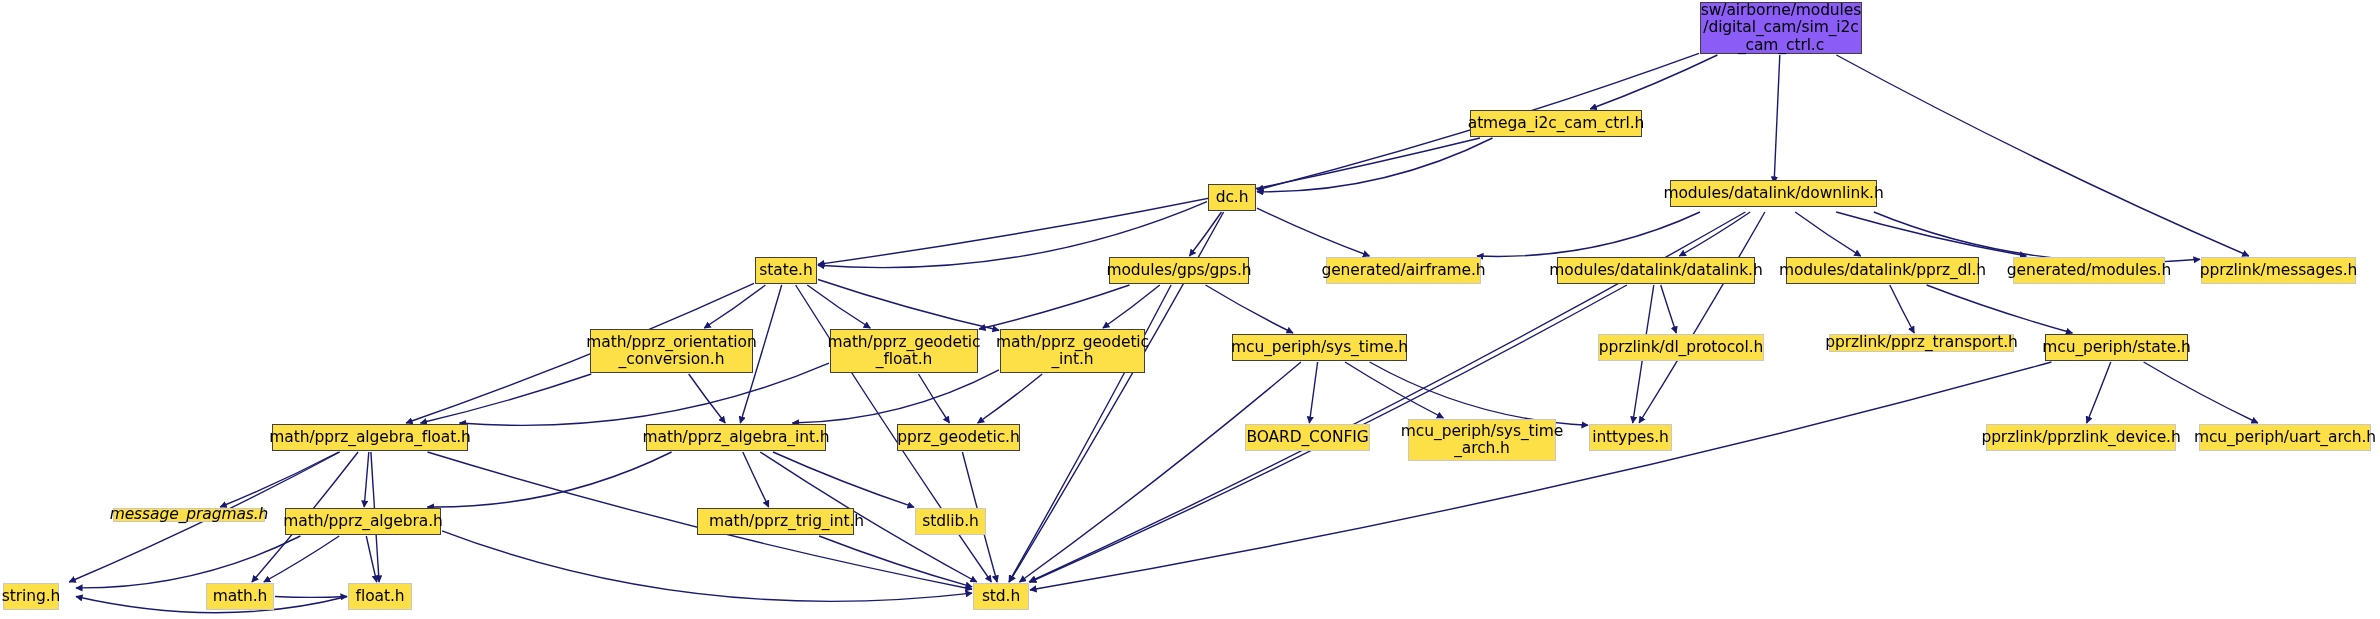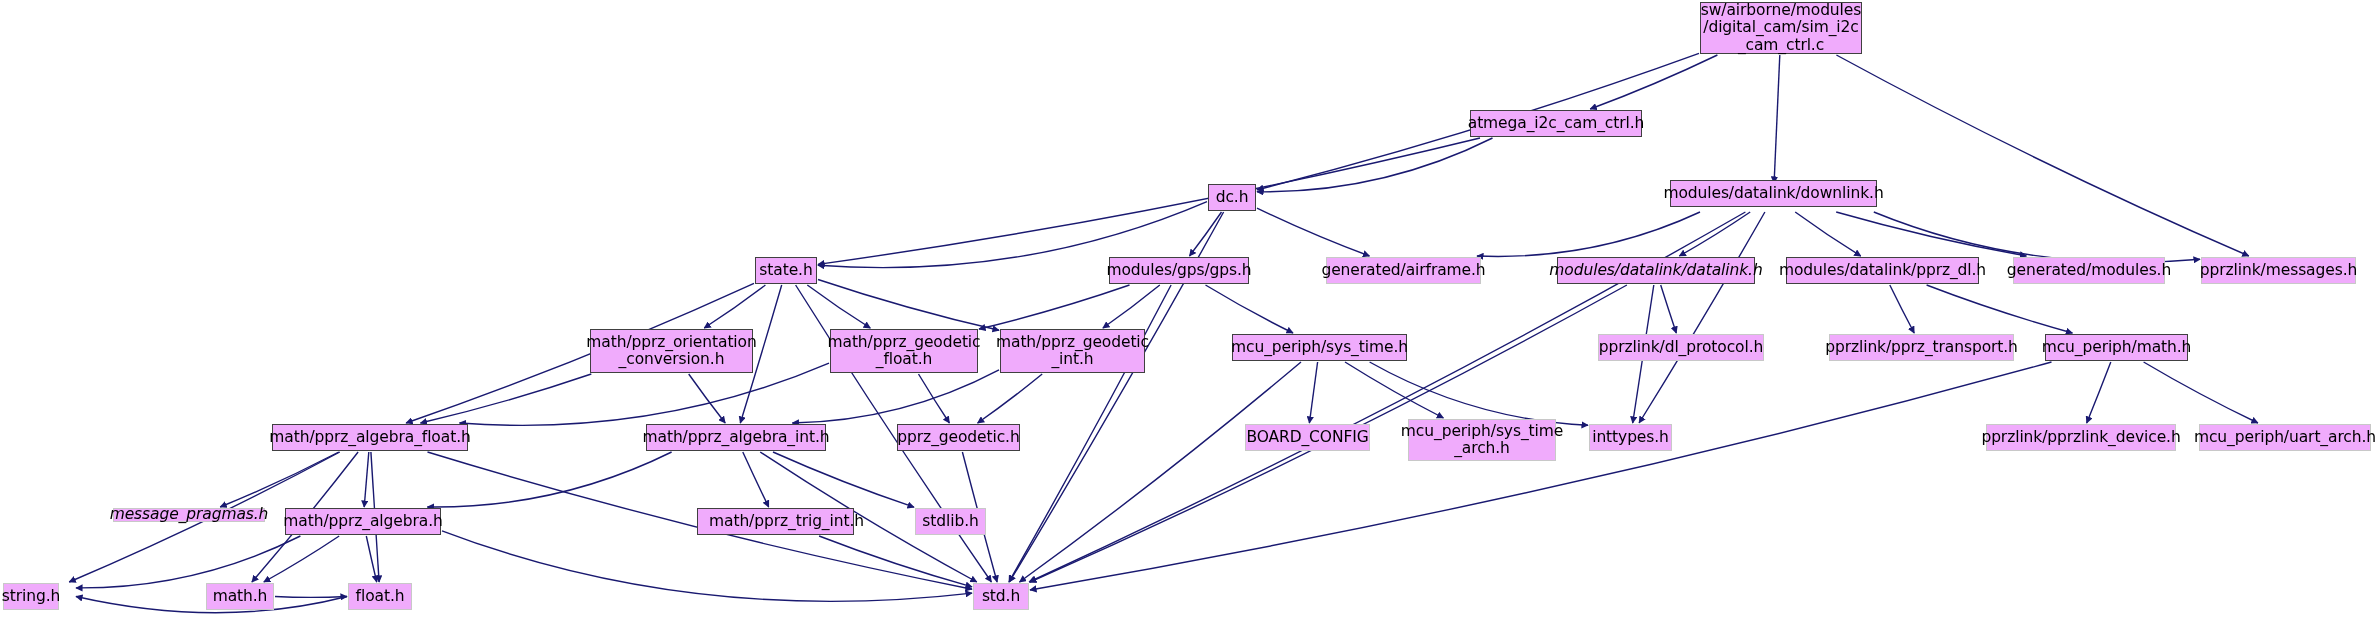--- a/index.html
+++ b/index.html
@@ -9,31 +9,31 @@
     background:#ffffff;
     font-family:"DejaVu Sans","Liberation Sans",sans-serif;
     overflow:hidden;
   }
   #edges{position:absolute;left:0;top:0;width:2380px;height:619px;}
   .node{
     position:absolute;
     box-sizing:border-box;
     display:flex;align-items:center;justify-content:center;
     text-align:center;
-    background:#f0abfc;
+    background:#fde047;
     border:1px solid #c8c8c8;
     color:#000000;
     font-size:15.5px;
     line-height:1.12;
     white-space:pre-line;
     letter-spacing:-0.1px;
     padding:0 5px;
   }
   .node.solid{border:1.6px solid #404040;}
-  .node.root{background:#f0abfc;border:1.6px solid #404040;}
+  .node.root{background:#8b5cf6;border:1.6px solid #404040;}
 </style>
 </head>
 <body>
 
 <div id="canvas">
   <svg id="edges" viewBox="0 0 2380 619" xmlns="http://www.w3.org/2000/svg">
     <defs>
       <marker id="arrow" viewBox="0 0 10 10" refX="9" refY="5" markerWidth="5.2" markerHeight="5.2" orient="auto-start-reverse">
         <path d="M 0 0 L 10 5 L 0 10 z" fill="#191970"></path>
       </marker>
@@ -107,34 +107,34 @@
   <div id="node-layer">
       <div class="node root" style="left: 1700px; top: 2px; width: 162px; height: 52px;">sw/airborne/modules
 /digital_cam/sim_i2c
 _cam_ctrl.c</div>
       <div class="node solid" style="left: 1470px; top: 110px; width: 172px; height: 27px;">atmega_i2c_cam_ctrl.h</div>
       <div class="node solid" style="left: 1208px; top: 184px; width: 48px; height: 27px;">dc.h</div>
       <div class="node solid" style="left: 1670px; top: 180px; width: 207px; height: 27px;">modules/datalink/downlink.h</div>
       <div class="node solid" style="left: 755px; top: 257px; width: 62px; height: 27px;">state.h</div>
       <div class="node solid" style="left: 1109px; top: 257px; width: 140px; height: 27px;">modules/gps/gps.h</div>
       <div class="node light" style="left: 1326px; top: 257px; width: 155px; height: 27px;">generated/airframe.h</div>
-      <div class="node solid" style="left: 1557px; top: 257px; width: 198px; height: 27px; font-style: italic;">modules/datalink/datalink.h</div>
+      <div class="node solid" style="left: 1557px; top: 257px; width: 198px; height: 27px;">modules/datalink/datalink.h</div>
       <div class="node solid" style="left: 1786px; top: 257px; width: 193px; height: 27px;">modules/datalink/pprz_dl.h</div>
       <div class="node light" style="left: 2013px; top: 257px; width: 152px; height: 27px;">generated/modules.h</div>
       <div class="node light" style="left: 2201px; top: 257px; width: 155px; height: 27px;">pprzlink/messages.h</div>
       <div class="node solid" style="left: 590px; top: 329px; width: 163px; height: 44px;">math/pprz_orientation
 _conversion.h</div>
       <div class="node solid" style="left: 830px; top: 329px; width: 148px; height: 44px;">math/pprz_geodetic
 _float.h</div>
       <div class="node solid" style="left: 1000px; top: 329px; width: 145px; height: 44px;">math/pprz_geodetic
 _int.h</div>
       <div class="node solid" style="left: 1232px; top: 334px; width: 175px; height: 27px;">mcu_periph/sys_time.h</div>
       <div class="node light" style="left: 1598px; top: 334px; width: 166px; height: 27px;">pprzlink/dl_protocol.h</div>
-      <div class="node light" style="left: 1829px; top: 334px; width: 185px; height: 27px;">pprzlink/pprz_transport.h</div>
-      <div class="node solid" style="left: 2045px; top: 334px; width: 143px; height: 27px;">mcu_periph/math.h</div>
+      <div class="node light" style="left: 1829px; top: 334px; width: 185px; height: 18px;">pprzlink/pprz_transport.h</div>
+      <div class="node solid" style="left: 2045px; top: 334px; width: 143px; height: 27px;">mcu_periph/state.h</div>
       <div class="node solid" style="left: 272px; top: 424px; width: 196px; height: 27px;">math/pprz_algebra_float.h</div>
       <div class="node solid" style="left: 646px; top: 424px; width: 180px; height: 27px;">math/pprz_algebra_int.h</div>
       <div class="node solid" style="left: 897px; top: 424px; width: 123px; height: 27px;">pprz_geodetic.h</div>
       <div class="node light" style="left: 1245px; top: 424px; width: 125px; height: 27px;">BOARD_CONFIG</div>
       <div class="node light" style="left: 1408px; top: 419px; width: 148px; height: 42px;">mcu_periph/sys_time
 _arch.h</div>
       <div class="node light" style="left: 1589px; top: 424px; width: 83px; height: 27px;">inttypes.h</div>
       <div class="node light" style="left: 1986px; top: 424px; width: 190px; height: 27px;">pprzlink/pprzlink_device.h</div>
       <div class="node light" style="left: 2199px; top: 424px; width: 172px; height: 27px;">mcu_periph/uart_arch.h</div>
       <div class="node light" style="left: 113px; top: 508px; width: 152px; height: 14px; font-style: italic;">message_pragmas.h</div>

